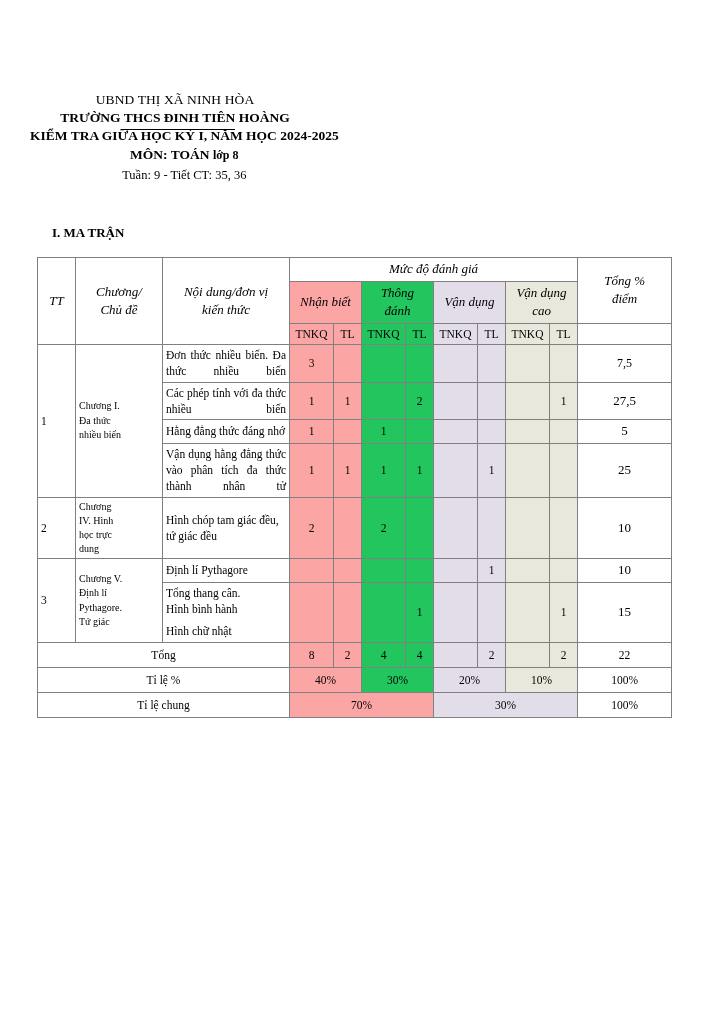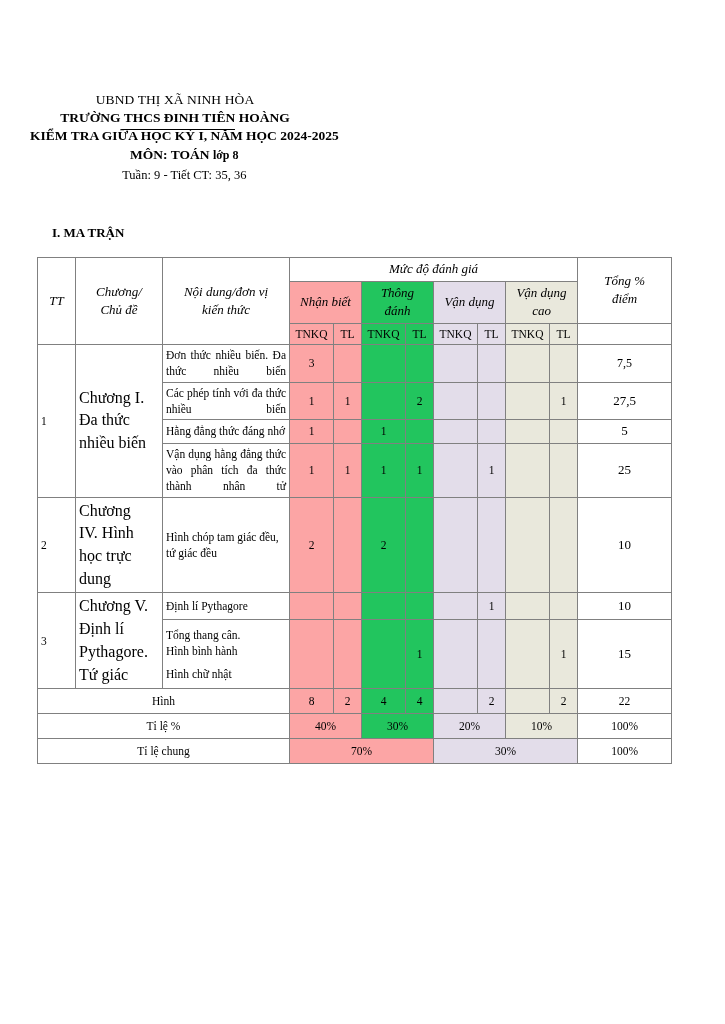--- a/index.html
+++ b/index.html
@@ -130,21 +130,21 @@
     text-align-last: justify;
     font-size: 11.5px;
     padding: 4px 5px 4px 6px;
   }
   .cell-content.nojustify {
     text-align: left;
     text-align-last: left;
   }
   .cell-chuong {
     font-weight: bold;
-    font-size: 16px;
+    font-size: 10px;
     padding-left: 6px;
     vertical-align: middle;
     margin-left: 40px;
   }
   .cell-tt {
     font-weight: bold;
     font-size: 11.5px;
     text-align: left;
     padding-left: 5px;
     vertical-align: middle;
@@ -365,21 +365,21 @@
       <td class="cell-num bg-th"></td>
       <td class="cell-num bg-th">1</td>
       <td class="cell-num bg-vd"></td>
       <td class="cell-num bg-vd"></td>
       <td class="cell-num bg-vdc"></td>
       <td class="cell-num bg-vdc">1</td>
       <td class="cell-total">15</td>
     </tr>
 
     <tr class="row-summary">
-      <td class="lbl-summary" colspan="3">Hình</td>
+      <td class="lbl-summary" colspan="3">Tổng</td>
       <td class="bg-nb">8</td>
       <td class="bg-nb">2</td>
       <td class="bg-th">4</td>
       <td class="bg-th">4</td>
       <td class="bg-vd"></td>
       <td class="bg-vd">2</td>
       <td class="bg-vdc"></td>
       <td class="bg-vdc">2</td>
       <td>22</td>
     </tr>

